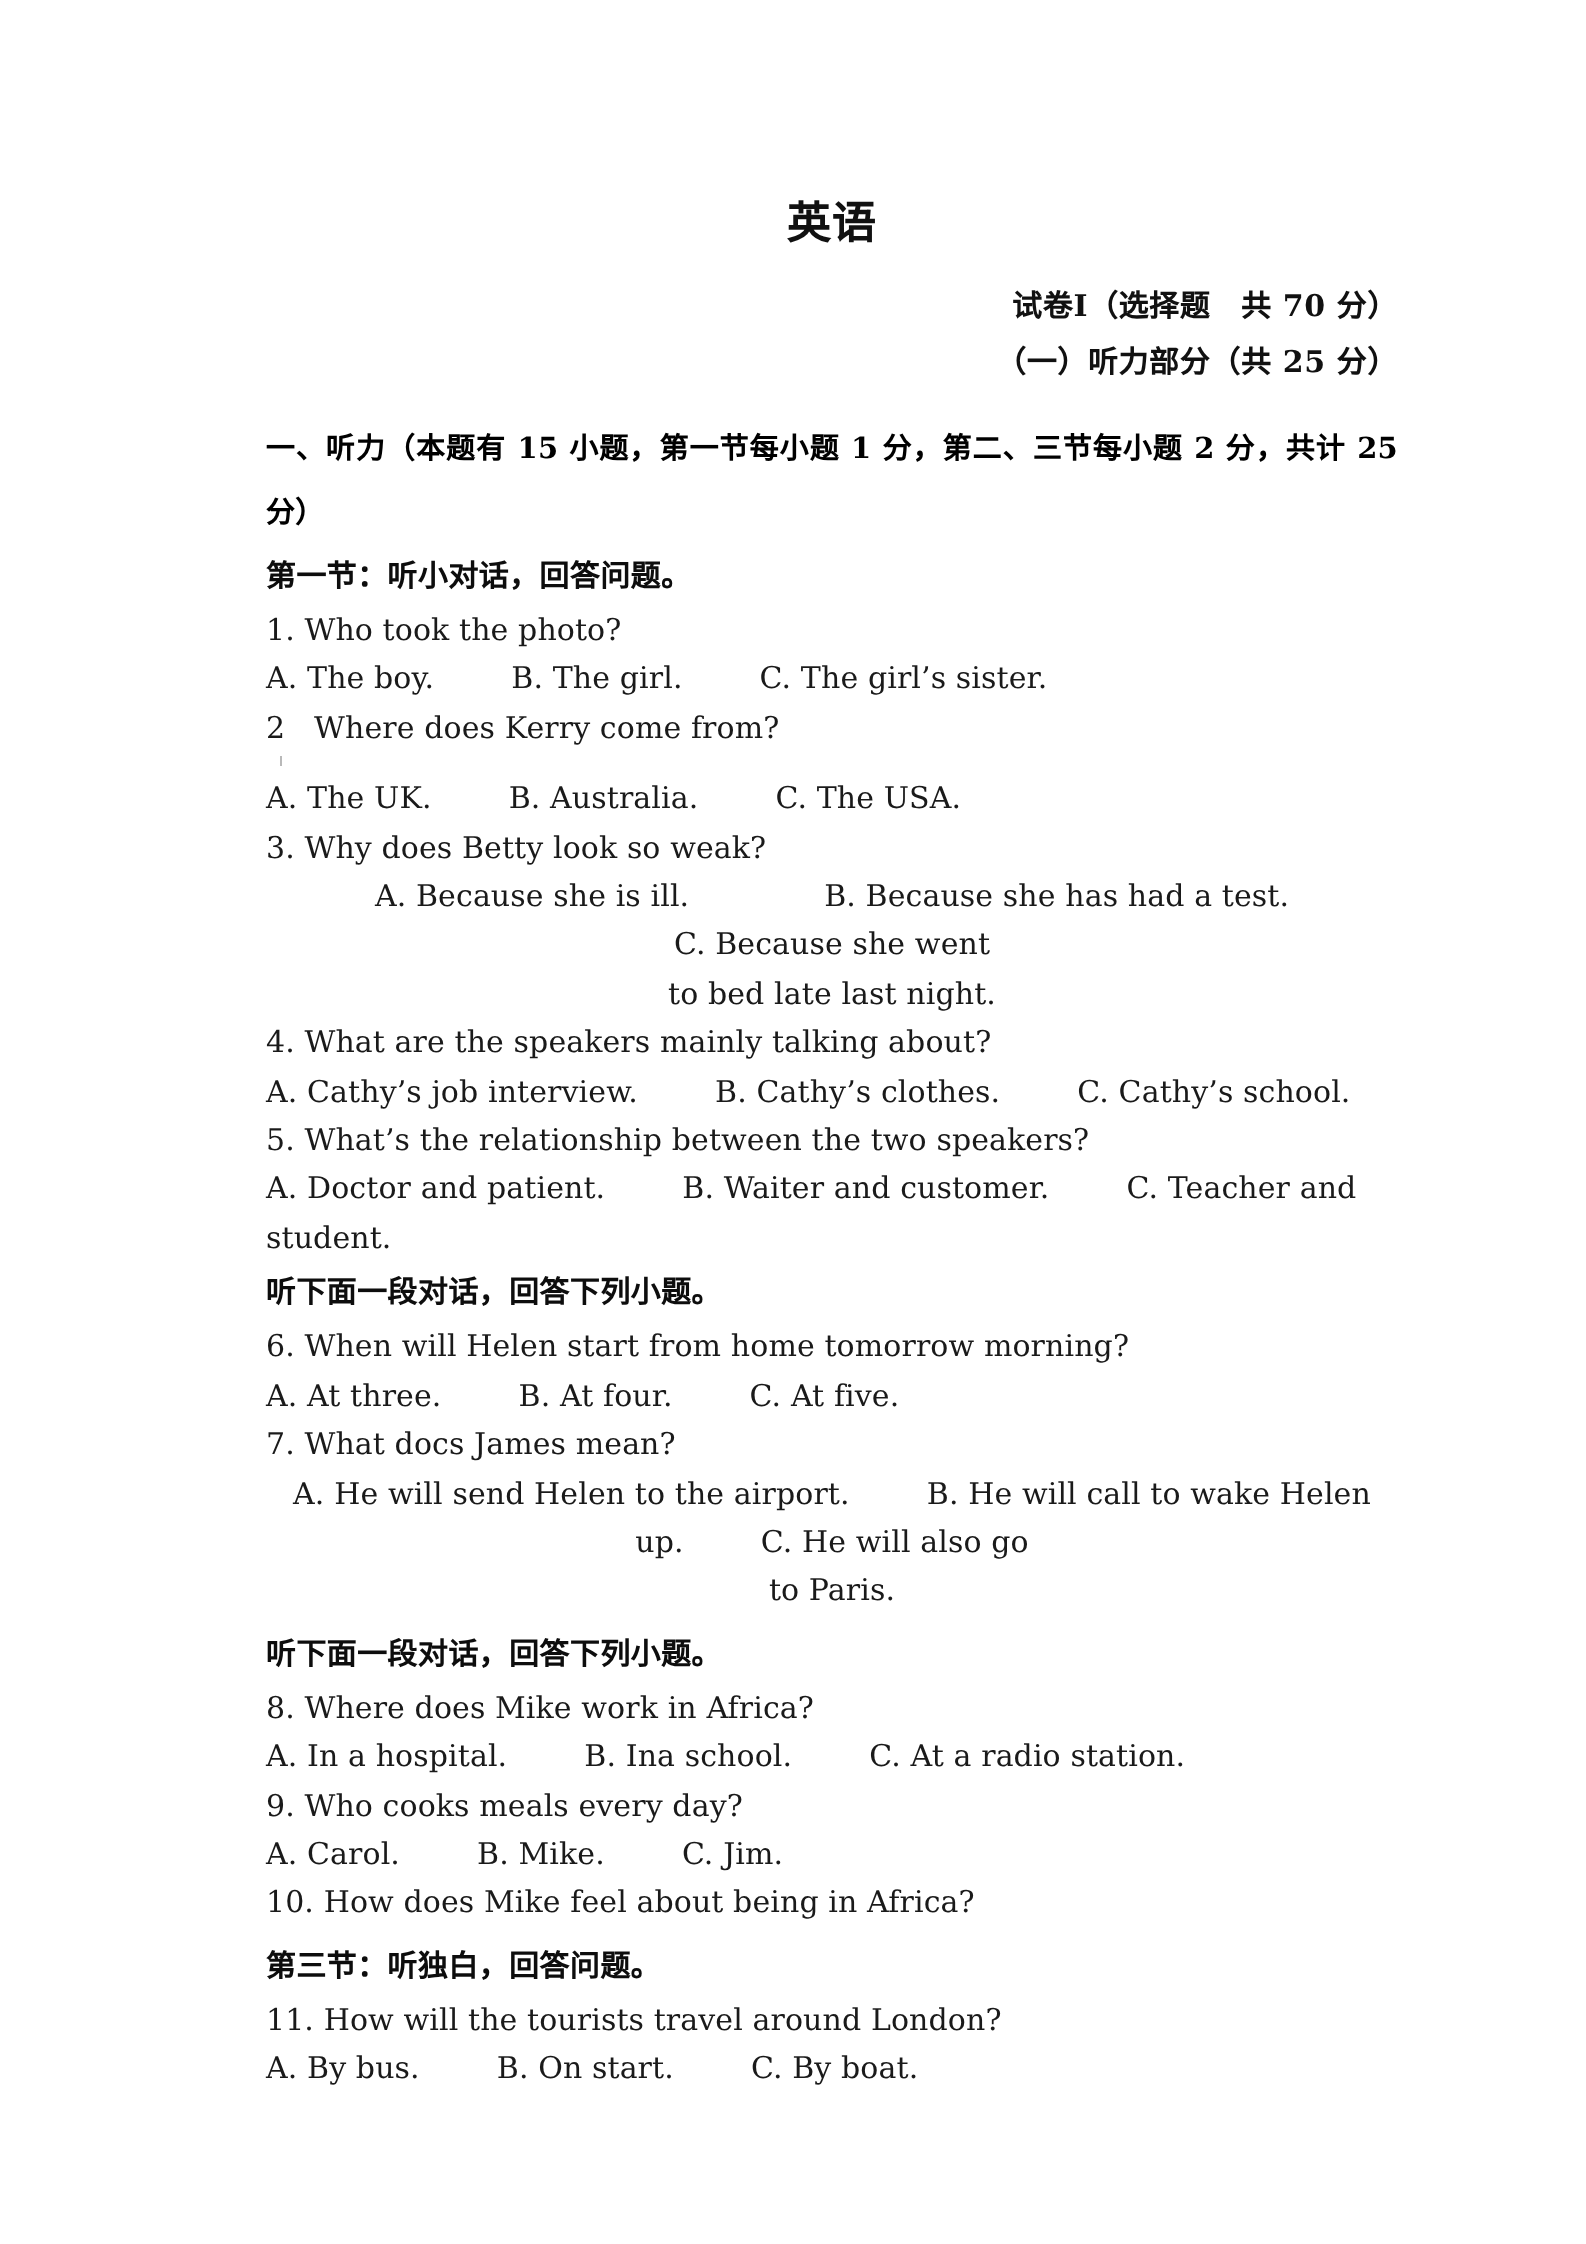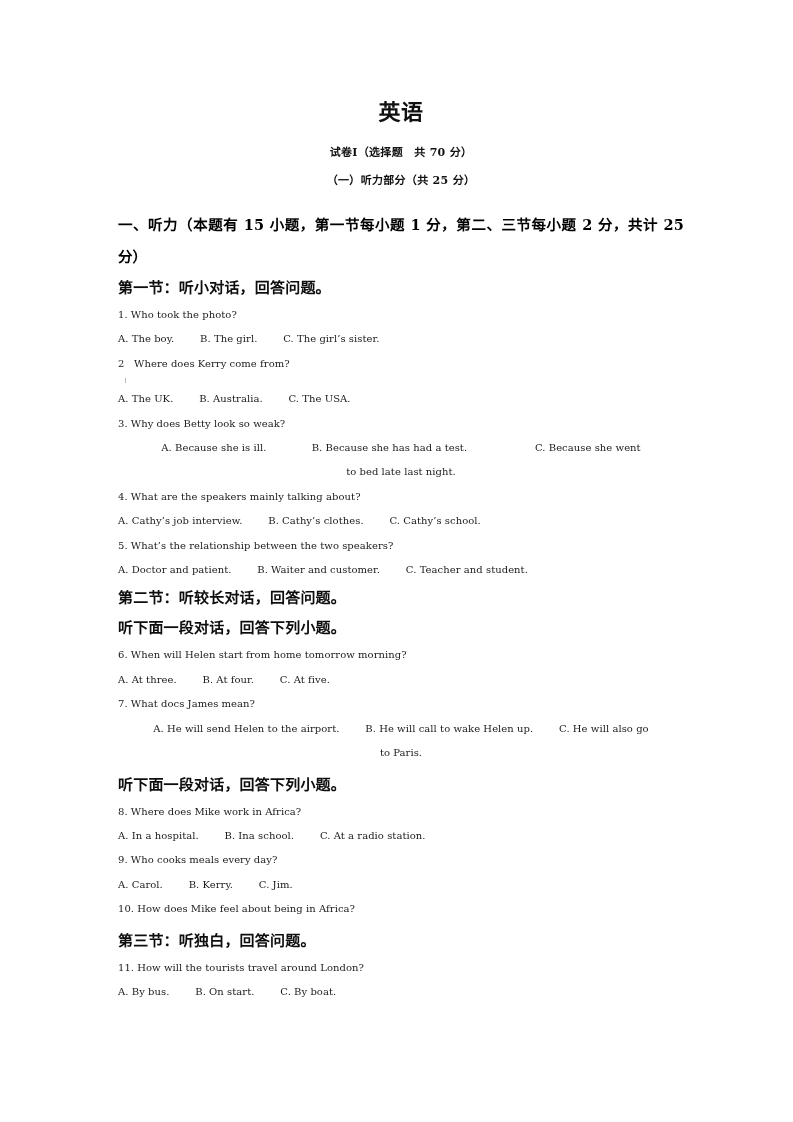--- a/index.html
+++ b/index.html
@@ -11,43 +11,43 @@
   .page {
     position: relative;
     width: 793px;
     height: 1122px;
     background: #ffffff;
     overflow: hidden;
     box-sizing: border-box;
   }
   .content {
     position: absolute;
-    left: 118px;
+    left: 133px;
     top: 0;
     width: 566px;
   }
 
   
   .doc-title {
     font-family: "DejaVu Serif", "Liberation Serif", serif;
     font-weight: bold;
     font-size: 22px;
     line-height: 30px;
     text-align: center;
     color: #111111;
     margin: 0;
     padding-top: 97px;
     letter-spacing: 0.5px;
   }
   .doc-subtitle {
     font-family: "DejaVu Serif", "Liberation Serif", serif;
     font-weight: bold;
-    font-size: 11px;
+    font-size: 15px;
     line-height: 28px;
-    text-align: center;
+    text-align: right;
     color: #111111;
     margin: 0;
     letter-spacing: 0.3px;
   }
   .doc-subtitle.first { margin-top: 12px; }
 
   
   .intro {
     font-family: "DejaVu Serif", "Liberation Serif", serif;
     font-weight: bold;
@@ -70,21 +70,21 @@
     margin: 0;
     letter-spacing: 0.2px;
   }
   .sec-head.tight { margin-top: 1px; }
   .sec-head.gap   { margin-top: 4px; }
 
   
   .qline {
     font-family: "DejaVu Serif", "Liberation Serif", serif;
     font-weight: normal;
-    font-size: 10px;
+    font-size: 15px;
     line-height: 24.4px;
     color: #1a1a1a;
     margin: 0;
     white-space: pre-wrap;
     letter-spacing: 0.05px;
   }
   .qline.wrapline {
     white-space: pre-wrap;
     text-align: center;
   }
@@ -131,38 +131,37 @@
     <p class="qline">3. Why does Betty look so weak?</p>
     <p class="qline wrapline">A. Because she is ill.              B. Because she has had a test.                     C. Because she went</p>
     <p class="qline wrapline">to bed late last night.</p>
 
     <p class="qline">4. What are the speakers mainly talking about?</p>
     <p class="qline">A. Cathy’s job interview.        B. Cathy’s clothes.        C. Cathy’s school.</p>
 
     <p class="qline">5. What’s the relationship between the two speakers?</p>
     <p class="qline">A. Doctor and patient.        B. Waiter and customer.        C. Teacher and student.</p>
 
-    <p class="sec-head tight">第二节：听较长对话，回答问题。</p>
 
     <p class="sec-head">听下面一段对话，回答下列小题。</p>
 
     <p class="qline">6. When will Helen start from home tomorrow morning?</p>
     <p class="qline">A. At three.        B. At four.        C. At five.</p>
 
     <p class="qline">7. What docs James mean?</p>
     <p class="qline wrapline">A. He will send Helen to the airport.        B. He will call to wake Helen up.        C. He will also go</p>
     <p class="qline wrapline">to Paris.</p>
 
     <p class="sec-head gap">听下面一段对话，回答下列小题。</p>
 
     <p class="qline">8. Where does Mike work in Africa?</p>
     <p class="qline">A. In a hospital.        B. Ina school.        C. At a radio station.</p>
 
     <p class="qline">9. Who cooks meals every day?</p>
-    <p class="qline">A. Carol.        B. Kerry.        C. Jim.</p>
+    <p class="qline">A. Carol.        B. Mike.        C. Jim.</p>
 
     <p class="qline">10. How does Mike feel about being in Africa?</p>
 
     <p class="sec-head gap">第三节：听独白，回答问题。</p>
 
     <p class="qline">11. How will the tourists travel around London?</p>
     <p class="qline">A. By bus.        B. On start.        C. By boat.</p>
 
 
   </div>

